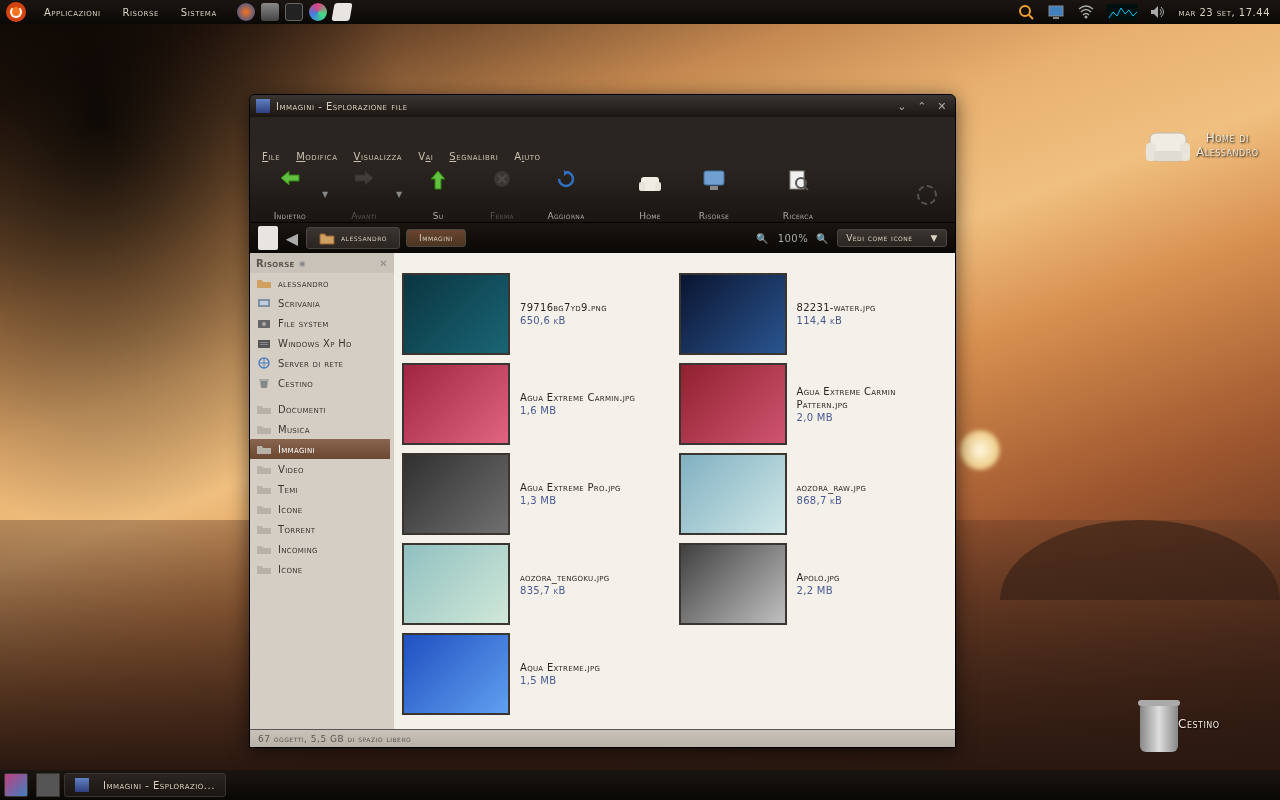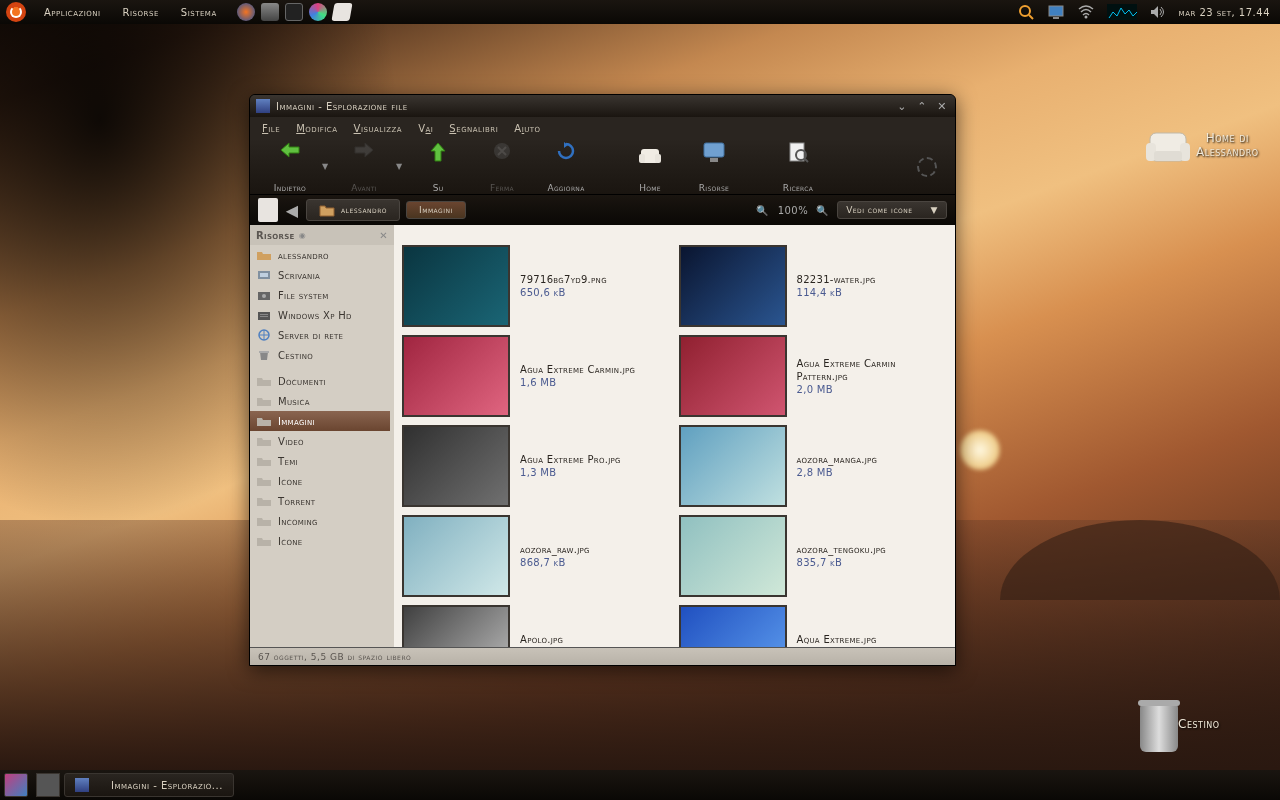--- a/index.html
+++ b/index.html
@@ -27,29 +27,29 @@
 
 .desktop-icon { position: absolute; display: flex; align-items: center; width: 90px; color: #f0e8d8; font-size: 12px; text-align: center; text-shadow: 1px 1px 2px #000; letter-spacing: 0.5px; font-variant: small-caps; cursor: pointer; }
 .desktop-icon .big-icon { width: 56px; height: 56px; margin-bottom: 4px; background: #e8e4e0; border-radius: 6px; display: flex; align-items: center; justify-content: center; }
 .desktop-icon.home-icon { right: 50px; top: 115px; }
 .desktop-icon.trash-icon { right: 50px; bottom: 48px; }
 .trash-can { width: 38px; height: 48px; background: linear-gradient(90deg, #888 0%, #ddd 50%, #888 100%); border-radius: 4px 4px 6px 6px; position: relative; }
 .trash-can::before { content: ""; position: absolute; top: -4px; left: -2px; right: -2px; height: 6px; background: #aaa; border-radius: 3px; }
 
 
 .bottom-panel { position: absolute; bottom: 0; left: 0; right: 0; height: 30px; background: linear-gradient(180deg, #1a1510 0%, #0a0805 100%); display: flex; align-items: center; z-index: 100; }
-.task-btn { display: flex; align-items: center; gap: 22px; padding: 2px 10px; margin: 2px 4px; background: linear-gradient(180deg, #2a2520 0%, #1a1510 100%); border: 1px solid #3a3530; border-radius: 3px; color: #d8d0c0; font-size: 10px; font-variant: small-caps; height: 24px; letter-spacing: 0.5px; cursor: pointer; }
+.task-btn { display: flex; align-items: center; gap: 14px; padding: 2px 10px; margin: 2px 4px; background: linear-gradient(180deg, #2a2520 0%, #1a1510 100%); border: 1px solid #3a3530; border-radius: 3px; color: #d8d0c0; font-size: 10px; font-variant: small-caps; height: 24px; letter-spacing: 0.5px; cursor: pointer; }
 .show-desktop { width: 24px; height: 24px; margin-left: 4px; border: 1px solid #3a3530; display: flex; align-items: center; justify-content: center; }
 
 
-.window { position: absolute; left: 249px; top: 94px; width: 707px; height: 572px; background: #2a2520; border: 1px solid #000; border-radius: 6px 6px 0 0; box-shadow: 0 4px 20px rgba(0,0,0,0.6); display: flex; flex-direction: column; overflow: hidden; z-index: 50; }
+.window { position: absolute; left: 249px; top: 94px; width: 707px; height: 654px; background: #2a2520; border: 1px solid #000; border-radius: 6px 6px 0 0; box-shadow: 0 4px 20px rgba(0,0,0,0.6); display: flex; flex-direction: column; overflow: hidden; z-index: 50; }
 .titlebar { height: 22px; background: linear-gradient(180deg, #3a3530 0%, #1a1510 100%); display: flex; align-items: center; padding: 0 6px; font-size: 10px; color: #d8d0c0; letter-spacing: 0.5px; font-variant: small-caps; }
 .titlebar-title { flex: 1; display: flex; align-items: center; gap: 6px; }
 .win-btn { width: 14px; height: 14px; margin-left: 6px; display: flex; align-items: center; justify-content: center; color: #aaa; cursor: pointer; font-size: 11px; }
-.menubar { height: 22px; display: flex; align-items: center; padding: 4px 4px; background: #2a2520; font-size: 10px; color: #c8c0b0; letter-spacing: 0.5px; font-variant: small-caps; }
+.menubar { height: 22px; display: flex; align-items: center; padding: 4px 4px; background: #2a2520; font-size: 10px; color: #c8c0b0; letter-spacing: 0.5px; font-variant: small-caps; margin-top: 28px; }
 .menubar span { padding: 0 8px; cursor: pointer; }
 .menubar span u { text-decoration: underline; }
 
 
 .toolbar { height: 56px; background: linear-gradient(180deg, #2a2520 0%, #1a1510 100%); display: flex; align-items: center; padding: 0 8px; gap: 0; border-bottom: 1px solid #000; }
 .tool-btn { display: flex; flex-direction: column; align-items: center; justify-content: space-between; width: 64px; height: 52px; color: #aaa; font-size: 9px; cursor: pointer; letter-spacing: 0.3px; font-variant: small-caps; gap: 4px; }
 .tool-btn.disabled { opacity: 0.4; }
 .tool-drop { width: 10px; font-size: 8px; color: #888; align-self: center; }
 .spinner { margin-left: auto; width: 20px; height: 20px; border: 2px dashed #555; border-radius: 50%; margin-right: 10px; }
 
@@ -444,27 +444,20 @@
             </div>
           </div>
           <div class="file-item">
             <div class="thumb" style="background:linear-gradient(135deg,#303030,#707070)"></div>
             <div class="file-meta">
               <div class="file-name">Agua Extreme Pro.jpg</div>
               <div class="file-size">1,3 MB</div>
             </div>
           </div>
           <div class="file-item">
-            <div class="thumb" style="background:linear-gradient(135deg,#60a0c0,#c0e0e0)"></div>
-            <div class="file-meta">
-              <div class="file-name">aozora_manga.jpg</div>
-              <div class="file-size">2,8 MB</div>
-            </div>
-          </div>
-          <div class="file-item">
             <div class="thumb" style="background:linear-gradient(135deg,#80b0c0,#d0e8e8)"></div>
             <div class="file-meta">
               <div class="file-name">aozora_raw.jpg</div>
               <div class="file-size">868,7 kB</div>
             </div>
           </div>
           <div class="file-item">
             <div class="thumb" style="background:linear-gradient(135deg,#90c0c0,#d0e8d8)"></div>
             <div class="file-meta">
               <div class="file-name">aozora_tengoku.jpg</div>

